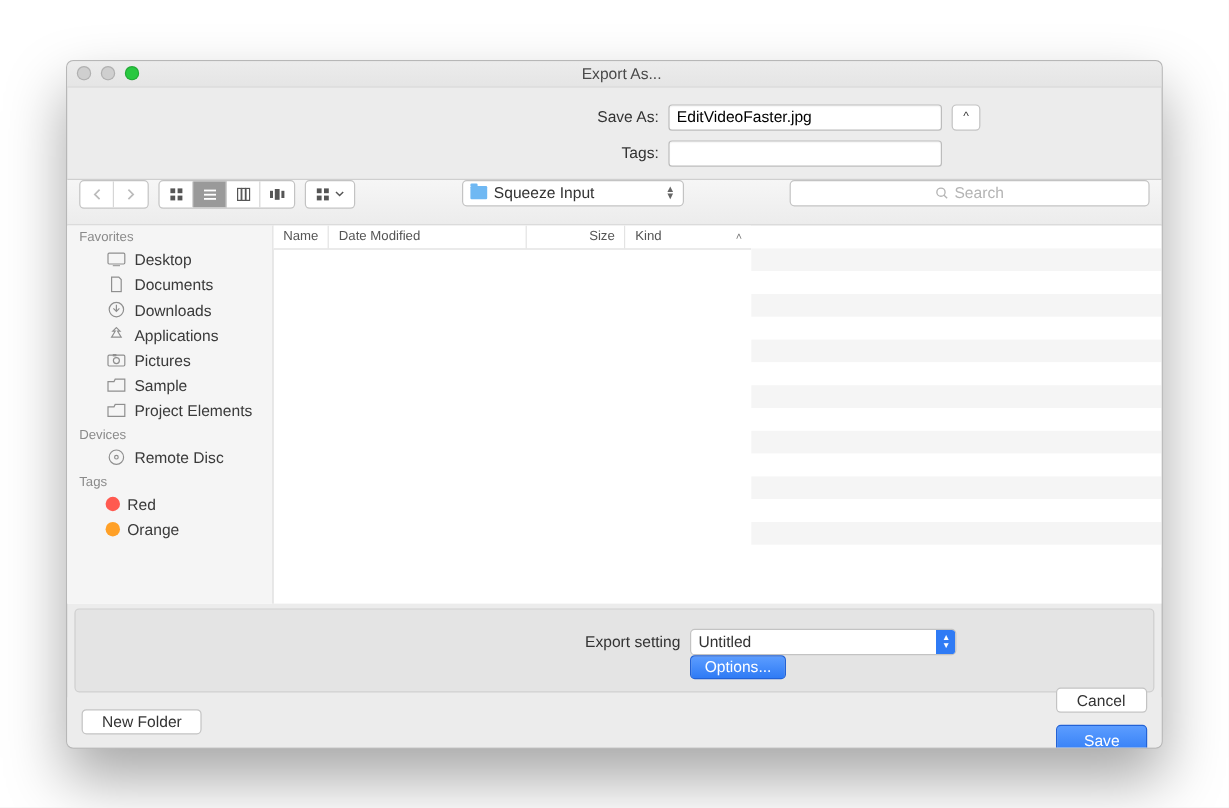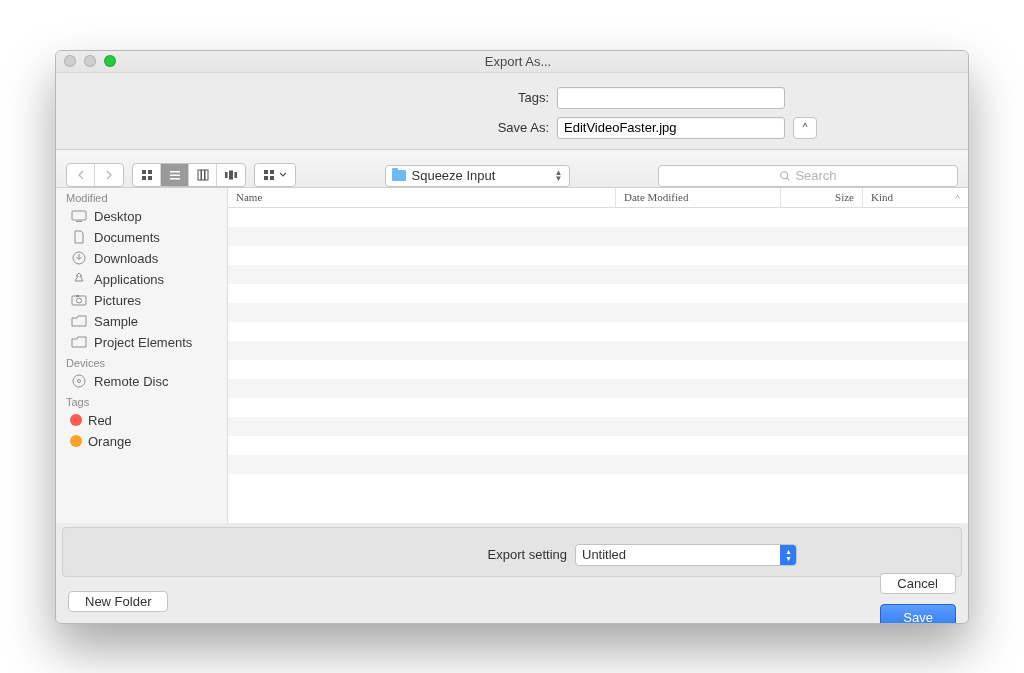--- a/index.html
+++ b/index.html
@@ -67,21 +67,21 @@
     width: 24px; height: 22px; border: 1px solid #c3c3c3;
     border-radius: 4px; background: #fff; font-size: 10px;
     display: flex; align-items: center; justify-content: center;
     cursor: default;
   }
 
   .toolbar {
     height: 38px;
     background: linear-gradient(#f6f6f6, #ececec);
     border-bottom: 1px solid #cfcfcf;
-    display: flex; align-items: flex-end; padding: 0 10px; gap: 8px;
+    display: flex; align-items: flex-start; padding: 0 10px; gap: 8px;
   }
   .nav-seg, .view-seg, .arrange-seg {
     display: flex; border: 1px solid #c3c3c3; border-radius: 4px; overflow: hidden;
     background: #fff;
   }
   .seg-btn {
     width: 28px; height: 22px; display: flex; align-items: center; justify-content: center;
     border-right: 1px solid #d6d6d6; color: #555;
   }
   .seg-btn:last-child { border-right: none; }
@@ -111,29 +111,29 @@
     display: flex; flex: 1; min-height: 0; background: #fff;
   }
   .sidebar {
     width: 172px; border-right: 1px solid #dcdcdc;
     background: #f5f5f5; overflow-y: auto;
     font-size: 13px;
   }
   .sb-section { padding: 4px 0 2px 10px; color: #8a8a8a; font-size: 11px; }
   .sb-item {
     display: flex; align-items: center; gap: 6px;
-    padding: 3px 8px 3px 14px; color: #3a3a3a;
+    padding: 3px 8px 3px 32px; color: #3a3a3a;
   }
   .sb-item .ico { width: 18px; height: 14px; display:flex; align-items:center; justify-content:center; color:#8f8f8f; }
   .tag-dot { width: 12px; height: 12px; border-radius: 50%; }
   .tag-dot.red { background: #ff5a50; }
   .tag-dot.orange { background: #ffa027; }
 
   .filelist {
-    flex: 1; display: flex; flex-direction: column; min-width: 0; font-family: Liberation Serif, serif;
+    flex: 1; display: flex; flex-direction: row; min-width: 0;
   }
   .columns {
     height: 20px; border-bottom: 1px solid #dcdcdc;
     display: flex; align-items: center; font-size: 11px; color: #555;
     background: #fff;
   }
   .col { padding: 0 8px; border-right: 1px solid #e3e3e3; height: 100%; display:flex; align-items:center; }
   .col.name { flex: 1; }
   .col.date { width: 165px; }
   .col.size { width: 82px; justify-content: flex-end; }
@@ -192,30 +192,30 @@
     <div class="traffic">
       <div class="dot close"></div>
       <div class="dot min"></div>
       <div class="dot zoom"></div>
     </div>
     <div class="title">Export As...</div>
   </div>
 
   <div class="form-area">
     <div class="form-row">
-      <label>Tags:</label>
-      <input class="text-input" value="" style="">
-      <div style="width:24px"></div>
-    </div>
-    <div class="form-row">
       <label>Save As:</label>
       <input class="text-input" value="EditVideoFaster.jpg" style="">
       <div class="collapse-btn">
         <span>^</span>
       </div>
+    </div>
+    <div class="form-row">
+      <label>Tags:</label>
+      <input class="text-input" value="" style="">
+      <div style="width:24px"></div>
     </div>
   </div>
 
   <div class="toolbar">
     <div class="nav-seg">
       <div class="seg-btn disabled">
         <svg viewBox="0 0 10 10" width="10" height="10">
             <path d="M7 1 L3 5 L7 9" fill="none" stroke="currentColor" stroke-width="1.4"></path>
           </svg>
       </div>
@@ -283,21 +283,21 @@
       <svg viewBox="0 0 14 14">
           <circle cx="6" cy="6" r="4" fill="none" stroke="currentColor" stroke-width="1.3"></circle>
           <line x1="9" y1="9" x2="12" y2="12" stroke="currentColor" stroke-width="1.3"></line>
         </svg>
       <span>Search</span>
     </div>
   </div>
 
   <div class="browser">
     <div class="sidebar">
-      <div class="sb-section">Modified</div>
+      <div class="sb-section">Favorites</div>
       <div class="sb-item">
         <span class="ico">
             <svg viewBox="0 0 16 12" width="16" height="12">
               <rect x="1" y="1" width="14" height="9" rx="1" fill="none" stroke="currentColor"></rect>
               <rect x="5" y="11" width="6" height="1" fill="currentColor"></rect>
             </svg>
           </span>
         <span>Desktop</span>
       </div>
       <div class="sb-item">
@@ -414,20 +414,27 @@
     <div class="ep-row">
       <label>Export setting</label>
       <div class="select">
         <span>Untitled</span>
         <div class="stepper">
             <span>▲</span>
             <span>▼</span>
           </div>
       </div>
     </div>
+    <div class="ep-row">
+      <label style="width:340px"></label>
+      <div class="btn" style="width:80px;justify-content:center">
+        <span>Options...</span>
+      </div>
+      <div style="width:134px"></div>
+    </div>
   </div>
 
   <div class="bottom-bar">
     <div class="btn-white">
       <span>New Folder</span>
     </div>
     <div class="push-right">
       <div class="btn-white">
         <span>Cancel</span>
       </div>

